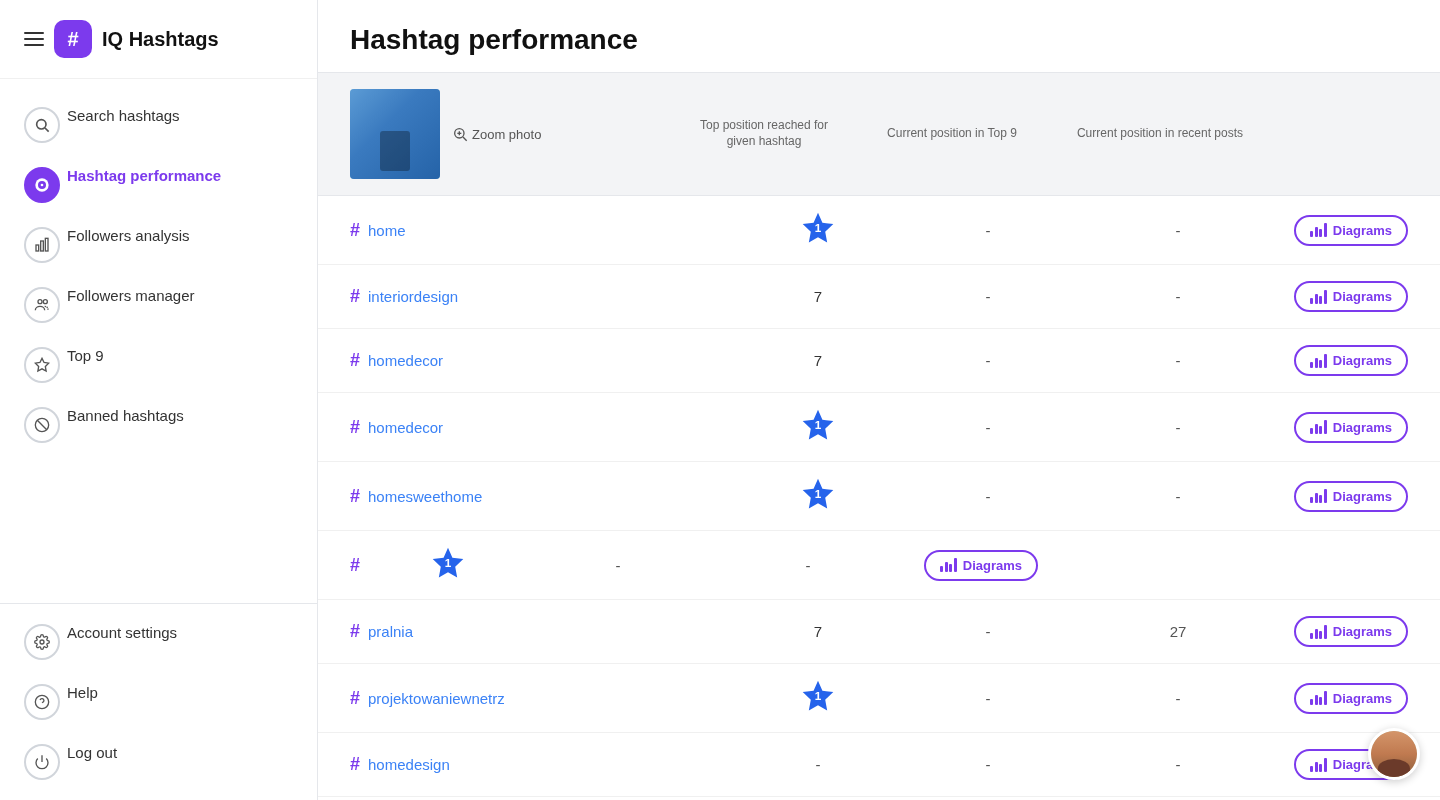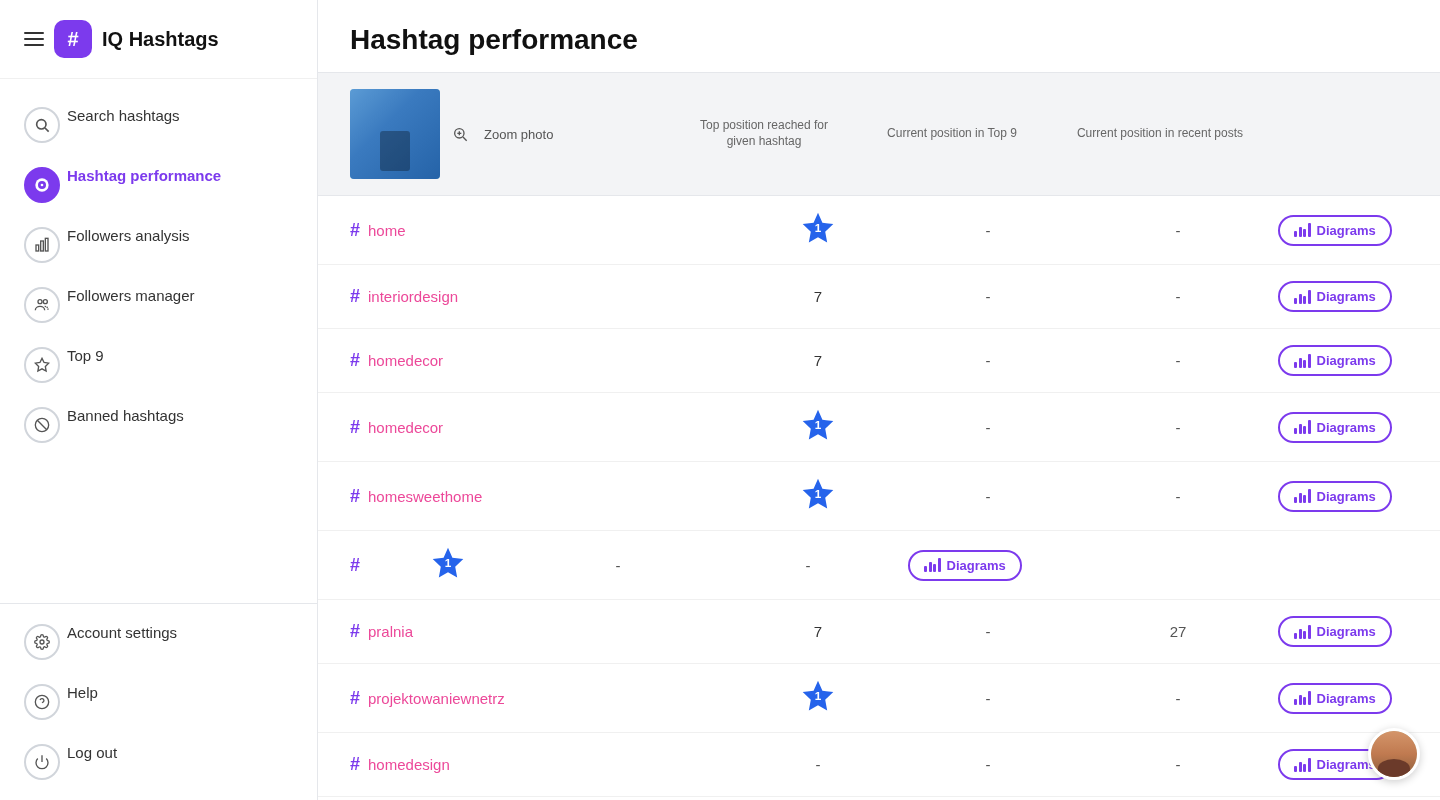--- a/index.html
+++ b/index.html
@@ -162,21 +162,21 @@
       transform: translateX(-50%);
       width: 30px;
       height: 40px;
       background: rgba(0,0,0,0.3);
       border-radius: 3px;
     }
 
     .zoom-btn {
       display: flex;
       align-items: center;
-      gap: 16px;
+      gap: 4px;
       color: #555;
       font-size: 13px;
       cursor: pointer;
     }
 
     .col-headers {
       display: flex;
       align-items: center;
       margin-left: auto;
       gap: 18px;
@@ -211,21 +211,21 @@
     .hash-symbol {
       color: #7c3aed;
       font-size: 18px;
       font-weight: 700;
       margin-right: 8px;
       flex-shrink: 0;
     }
 
     .hashtag-name {
       font-size: 15px;
-      color: #ec4899;
+      color: #3b82f6;
       font-weight: 500;
       flex: 1;
     }
 
     .top-pos {
       width: 160px;
       text-align: center;
       display: flex;
       align-items: center;
       justify-content: center;
@@ -255,20 +255,21 @@
     .rec-pos {
       width: 200px;
       text-align: center;
       color: #555;
       font-size: 15px;
     }
 
     .diagrams-btn {
       width: 130px;
       display: flex;
+      justify-content: flex-end;
     }
 
     .btn-diagrams {
       border: 2px solid #7c3aed;
       border-radius: 20px;
       padding: 6px 14px;
       color: #7c3aed;
       font-size: 13px;
       font-weight: 600;
       cursor: pointer;

